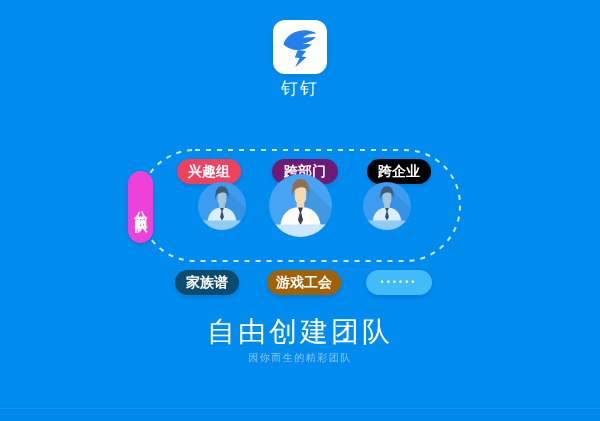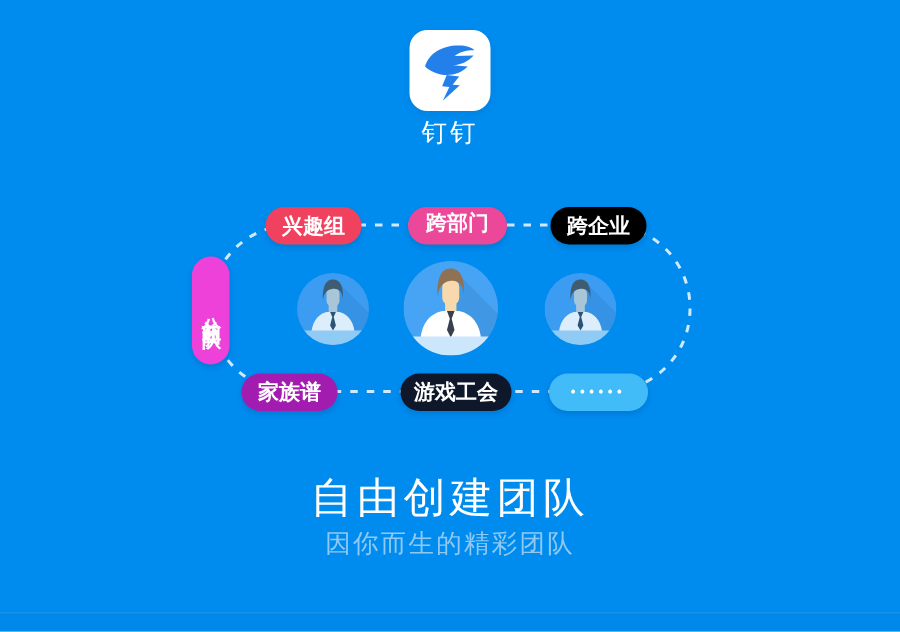--- a/index.html
+++ b/index.html
@@ -21,40 +21,40 @@
   .logo-square svg{width:42px;height:42px;}
   .app-name{
     position:absolute;left:0;top:77px;width:600px;
     text-align:center;color:#ffffff;font-size:17px;letter-spacing:2px;
   }
   
   .connector-svg{position:absolute;left:90px;top:135px;width:420px;height:140px;}
   .pill{
     position:absolute;height:25px;line-height:25px;border-radius:13px;
     color:#ffffff;font-size:14px;text-align:center;font-weight:bold;
-    box-shadow:0 2px 4px rgba(0,40,90,0.18);white-space:nowrap;
+    box-shadow:0 2px 4px rgba(0,40,90,0.18);white-space:nowrap;margin-top:21px;
   }
   .pill-vert{
     position:absolute;width:25px;border-radius:13px;color:#fff;
     font-size:13px;font-weight:bold;letter-spacing:3px;
     writing-mode:vertical-rl;text-align:center;
     display:flex;align-items:center;justify-content:center;
     box-shadow:0 2px 4px rgba(0,40,90,0.18);
   }
   .pill-more{font-size:9px;letter-spacing:3px;}
   .avatar{position:absolute;border-radius:50%;}
   .avatar svg{display:block;width:100%;height:100%;}
   
   .slide-title{
     position:absolute;left:0;top:313px;width:600px;text-align:center;
     color:#ffffff;font-size:28px;font-weight:normal;letter-spacing:3px;
   }
   .slide-subtitle{
     position:absolute;left:0;top:351px;width:600px;text-align:center;
-    color:#8FC8F2;font-size:17px;letter-spacing:1.5px;
+    color:#8FC8F2;font-size:10px;letter-spacing:1.5px;
   }
   .footer-strip{
     position:absolute;left:0;bottom:0;width:600px;height:12px;
     border-top:1px solid rgba(255,255,255,0.09);
     background:rgba(0,60,130,0.03);
   }
 </style>
 </head>
 <body>
 
@@ -66,25 +66,25 @@
       <path fill="#2380EA" d="M21.5 27.5 L31 28.5 L26 34.8 L31.5 35.3 L18.5 47 L23.5 36.5 L18 36 Z"></path>
     </svg>
   </div>
   <div class="app-name">钉钉</div>
 
   <svg class="connector-svg" viewBox="0 0 420 140">
     <rect x="50" y="15" width="320" height="111" rx="55" fill="none" stroke="#E6F3FF" stroke-opacity="0.9" stroke-width="2" stroke-dasharray="5 6"></rect>
   </svg>
 
   <div class="pill" style="left: 177px; top: 138px; width: 64px; background: rgb(240, 65, 94);">兴趣组</div>
-  <div class="pill" style="left: 272px; top: 138px; width: 66px; background: #ec4899; font-family: Liberation Mono, monospace;">跨部门</div>
+  <div class="pill" style="left: 272px; top: 138px; width: 66px; background: #701a75;">跨部门</div>
   <div class="pill" style="left: 367px; top: 138px; width: 64px; background: #000000;">跨企业</div>
   <div class="pill-vert" style="left: 128px; top: 171px; height: 72px; background: rgb(238, 65, 217);">公益团队</div>
-  <div class="pill" style="left: 161px; top: 249px; width: 64px; background: #a21caf;">家族谱</div>
-  <div class="pill" style="left: 267px; top: 249px; width: 74px; background: #0f172a;">游戏工会</div>
+  <div class="pill" style="left: 175px; top: 249px; width: 64px; background: #0c4a6e;">家族谱</div>
+  <div class="pill" style="left: 267px; top: 249px; width: 74px; background: #a16207;">游戏工会</div>
   <div class="pill pill-more" style="left: 366px; top: 249px; width: 66px; background: rgb(65, 188, 249);">••••••</div>
 
   <div class="avatar" style="left:198px;top:182px;width:48px;height:48px;">
     <svg viewBox="0 0 100 100">
       <defs>
           <clipPath id="cL">
             <circle cx="50" cy="50" r="50"></circle>
           </clipPath>
         </defs>
       <circle cx="50" cy="50" r="50" fill="#3B9CF1"></circle>

